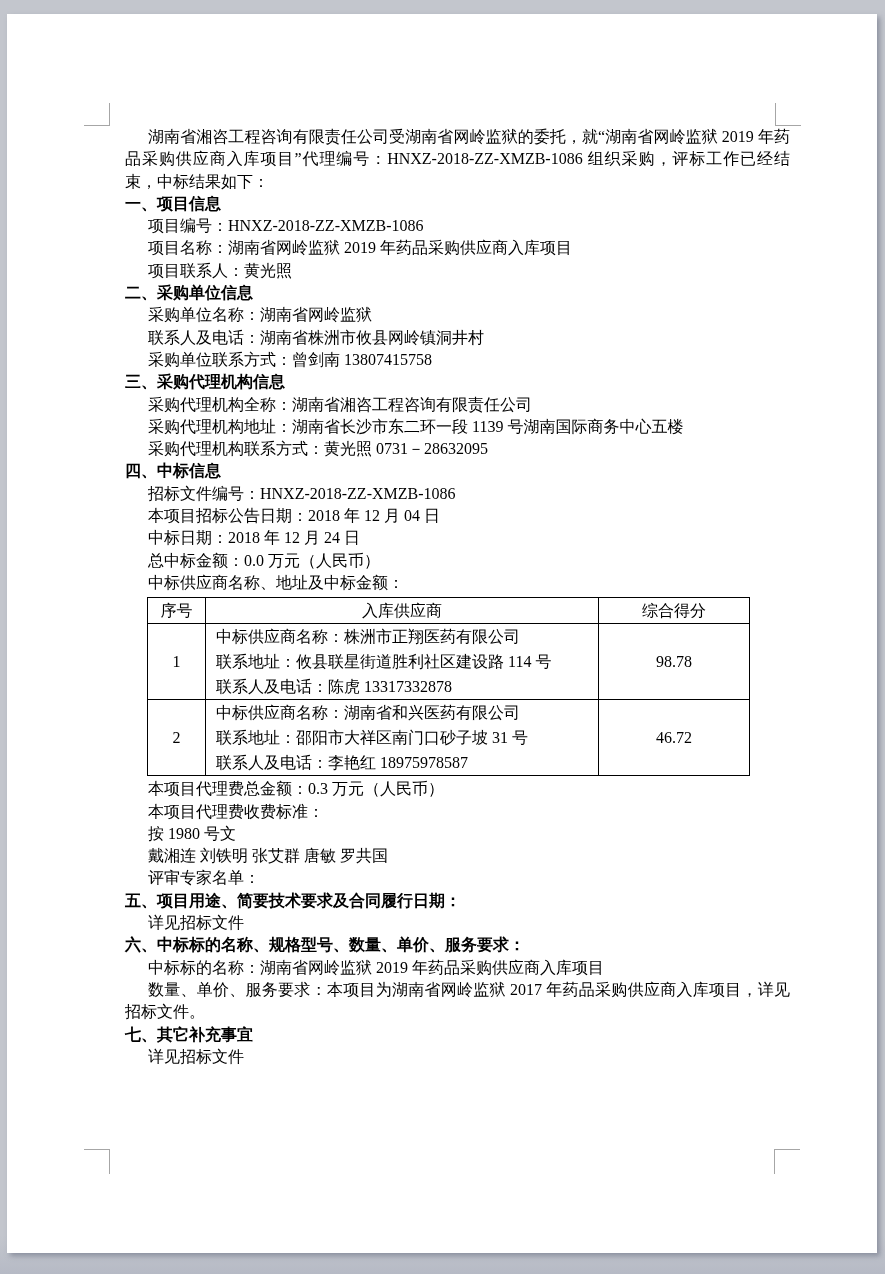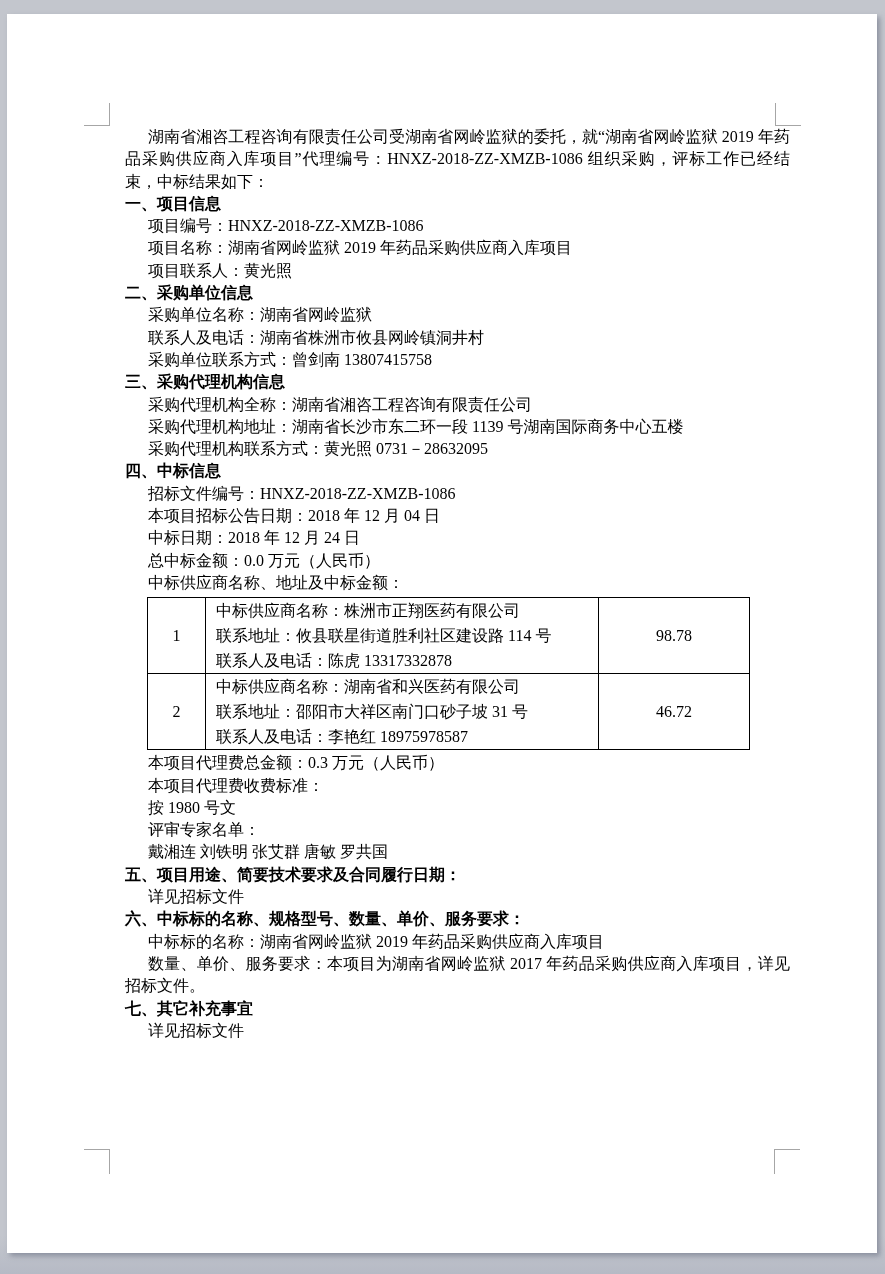--- a/index.html
+++ b/index.html
@@ -79,20 +79,25 @@
     <p class="item">总中标金额：0.0 万元（人民币）</p>
     <p class="item">中标供应商名称、地址及中标金额：</p>
 
     <table class="tbl">
       <colgroup>
           <col style="width:58px">
           <col style="width:393px">
           <col style="width:151px">
         </colgroup>
       <tbody>
+          <tr>
+        <th>序号</th>
+        <th>入库供应商</th>
+        <th>综合得分</th>
+      </tr>
       <tr>
         <td class="c-no">1</td>
         <td class="c-info">
           <div>中标供应商名称：株洲市正翔医药有限公司</div>
           <div>联系地址：攸县联星街道胜利社区建设路 114 号</div>
           <div>联系人及电话：陈虎 13317332878</div>
         </td>
         <td class="c-score">98.78</td>
       </tr>
       <tr>
@@ -103,22 +108,22 @@
           <div>联系人及电话：李艳红 18975978587</div>
         </td>
         <td class="c-score">46.72</td>
       </tr>
     </tbody>
       </table>
 
     <p class="item">本项目代理费总金额：0.3 万元（人民币）</p>
     <p class="item">本项目代理费收费标准：</p>
     <p class="item">按 1980 号文</p>
+    <p class="item">戴湘连 刘铁明 张艾群 唐敏 罗共国</p>
     <p class="item">评审专家名单：</p>
-    <p class="item">戴湘连 刘铁明 张艾群 唐敏 罗共国</p>
 
     <p class="h">五、项目用途、简要技术要求及合同履行日期：</p>
     <p class="item">详见招标文件</p>
 
     <p class="h">六、中标标的名称、规格型号、数量、单价、服务要求：</p>
     <p class="item">中标标的名称：湖南省网岭监狱 2019 年药品采购供应商入库项目</p>
     <p class="para">数量、单价、服务要求：本项目为湖南省网岭监狱 2017 年药品采购供应商入库项目，详见招标文件。</p>
 
     <p class="h">七、其它补充事宜</p>
     <p class="item">详见招标文件</p>

